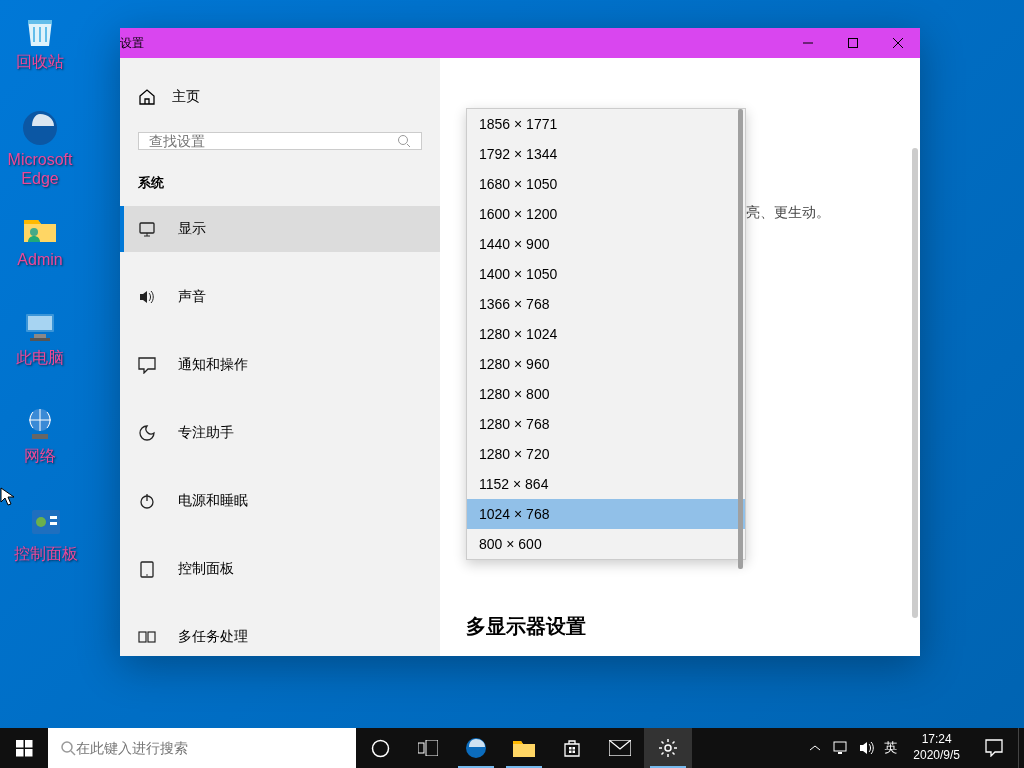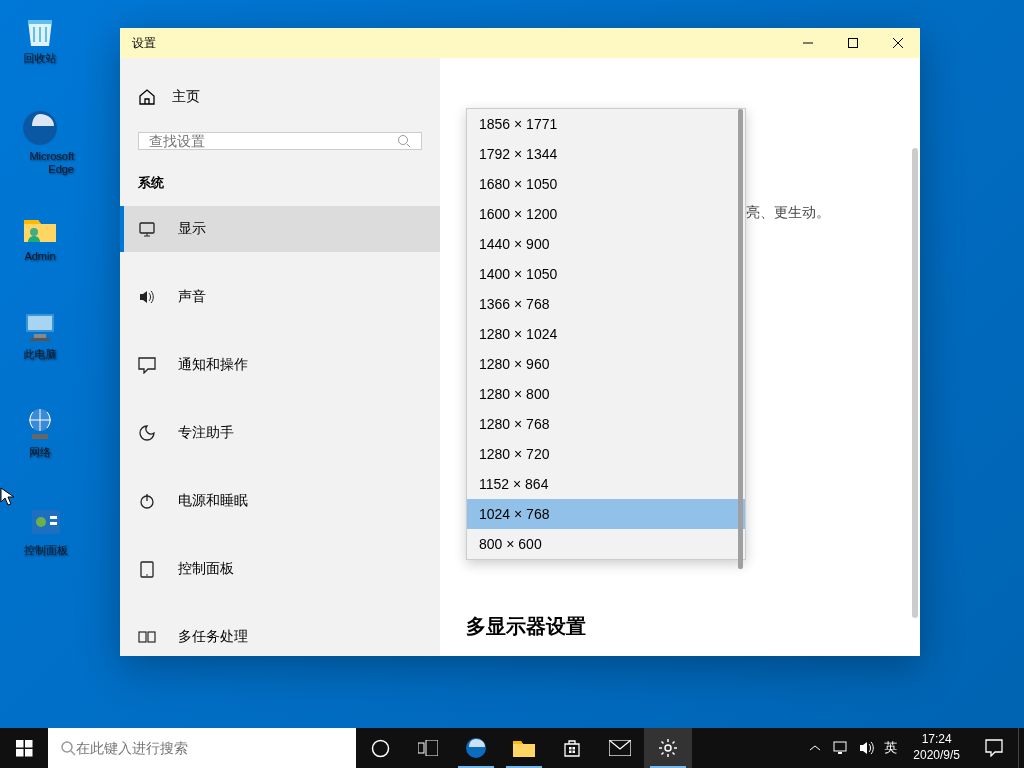--- a/index.html
+++ b/index.html
@@ -2,25 +2,25 @@
 <html><head>
 <meta charset="utf-8">
 <style>
 * { margin: 0; padding: 0; box-sizing: border-box; font-family: "Segoe UI", "Microsoft YaHei", sans-serif; }
 body { width: 1024px; height: 768px; overflow: hidden; background: linear-gradient(135deg, #0078d7 0%, #0063b1 100%); position: relative; }
 
 
 .desktop { position: absolute; top: 0; left: 0; width: 100%; height: 728px; }
 .desktop-icon { position: absolute; width: 76px; display: flex; flex-direction: column; align-items: center; cursor: pointer; padding: 4px; }
 .desktop-icon .ico { width: 40px; height: 40px; display: flex; align-items: center; justify-content: center; margin-bottom: 2px; }
-.desktop-icon .lbl { color: #0f172a; font-size: 11px; text-align: right; text-shadow: 1px 1px 2px rgba(0,0,0,.6); line-height: 1.2; }
+.desktop-icon .lbl { color: #ec4899; font-size: 16px; text-align: center; text-shadow: 1px 1px 2px rgba(0,0,0,.6); line-height: 1.2; }
 
 
 .settings-window { position: absolute; left: 120px; top: 28px; width: 800px; height: 628px; background: #fff; box-shadow: 0 10px 40px rgba(0,0,0,.3); display: flex; flex-direction: column; }
-.titlebar { height: 30px; background: #fef9c3; display: flex; align-items: center; padding-left: 12px; }
+.titlebar { height: 30px; background: #d946ef; display: flex; align-items: center; padding-left: 0; }
 .titlebar .title { font-size: 12px; color: #000; flex: 1; }
 .tb-btn { width: 45px; height: 30px; display: flex; align-items: center; justify-content: center; cursor: pointer; }
 .tb-btn svg { width: 10px; height: 10px; }
 
 .window-body { flex: 1; display: flex; overflow: hidden; }
 
 
 .sidebar { width: 320px; background: #f2f2f2; display: flex; flex-direction: column; padding-top: 20px; overflow: hidden; }
 .home-link { display: flex; align-items: center; padding: 10px 18px; cursor: pointer; gap: 16px; }
 .home-link .ico { width: 18px; height: 18px; }

